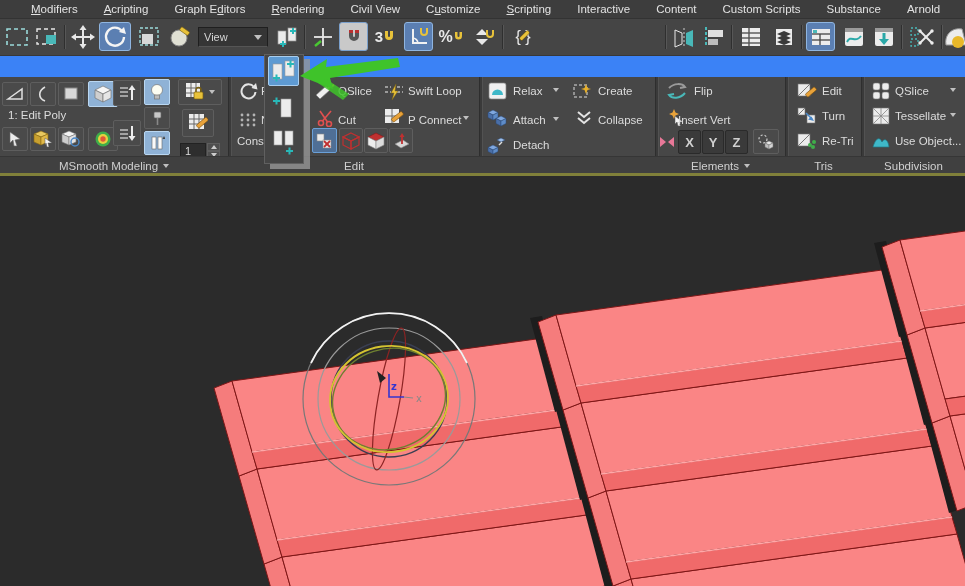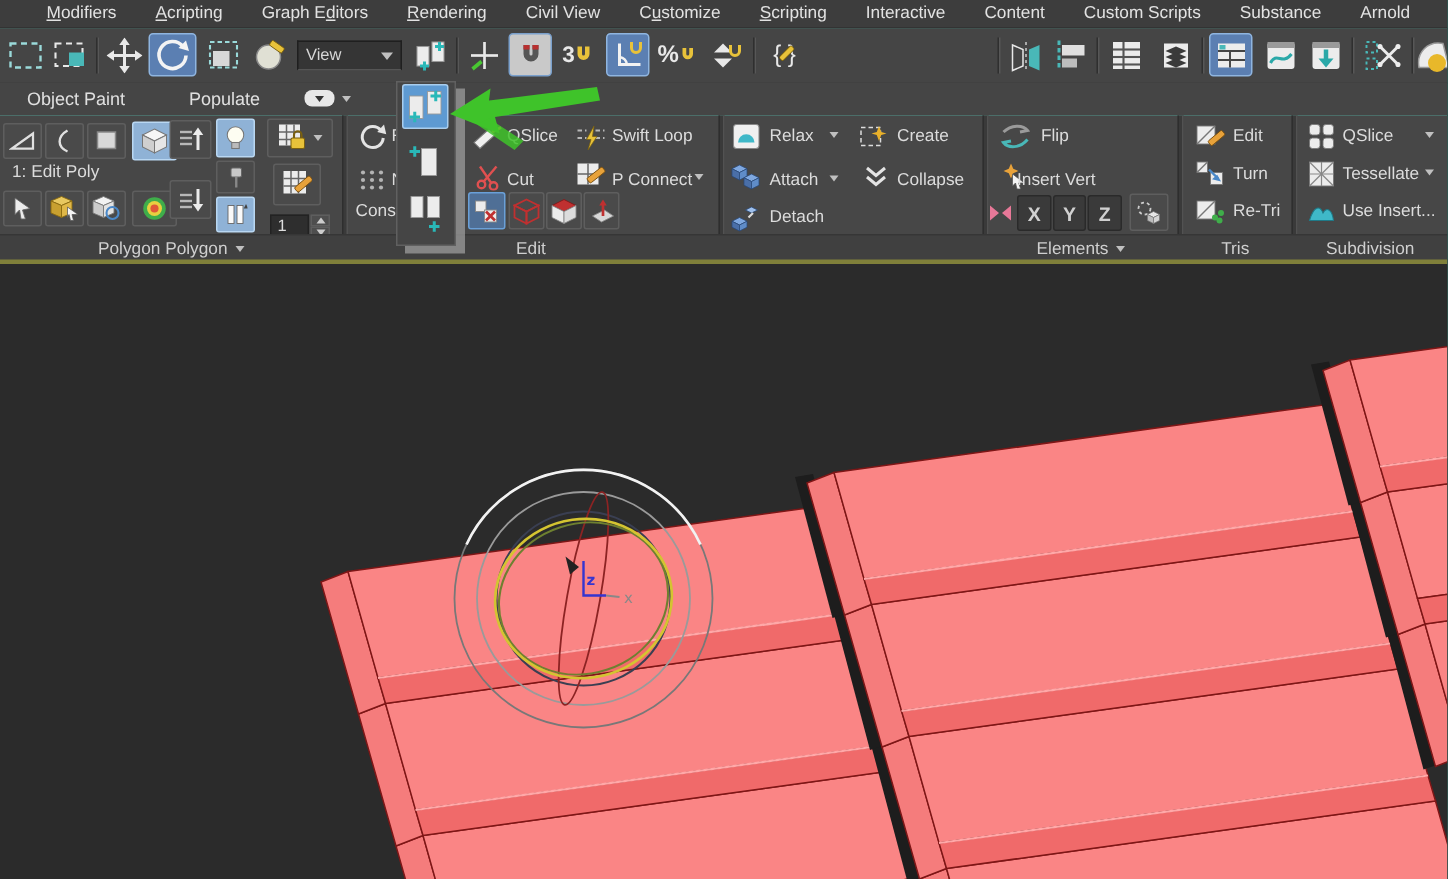--- a/index.html
+++ b/index.html
@@ -1,18 +1,18 @@
 <!DOCTYPE html>
 <html><head>
 <meta charset="utf-8">
 <style>
   html,body{margin:0;padding:0;background:#222;}
   #app{position:relative;width:965px;height:586px;overflow:hidden;
        font-family:"Liberation Sans","DejaVu Sans",sans-serif;
-       background:#5eead4;user-select:none;text-decoration:underline;}
+       background:#3b82f6;user-select:none;text-decoration:underline;}
   .ab{position:absolute;}
   
   #menubar{left:0;top:0;width:965px;height:19px;background:#3d3d3d;
            display:flex;align-items:center;padding-left:18px;box-sizing:border-box;
            border-bottom:1px solid #333;}
   .mitem{color:#e2e2e2;font-size:11.5px;padding:0 13px;white-space:nowrap;cursor:default;}
   .mitem .mn{text-decoration:underline;}
   
   #toolbar{left:0;top:19px;width:965px;height:36px;background:#454545;border-bottom:1px solid #383838;}
   .tbtn{top:3px;height:29px;width:29px;display:flex;align-items:center;justify-content:center;border-radius:3px;}
@@ -313,32 +313,20 @@
     <div class="ab tbtn" style="left:945px;width:20px;overflow:hidden">
       <span class="ricon">
           <svg width="26" height="24">
             <path d="M4 20 C2 10 10 2 20 4 L24 20 Z" fill="#ececec" stroke="#999"></path>
             <circle cx="16" cy="17" r="6" fill="#e8b82a"></circle>
           </svg>
         </span>
       </div>
   </div>
 
-  <div id="rtabs" class="ab">
-    <div class="ab rtab" style="left:18px">
-        <span>Object Paint</span>
-      </div>
-    <div class="ab rtab" style="left:126px">
-        <span>Populate</span>
-      </div>
-    <div class="ab" style="left:203px;top:5px;width:20px;height:11px;background:#e8e8e8;border-radius:5px;display:flex;align-items:center;justify-content:center">
-      <span class="caret sm" style="border-top-color:#333"></span>
-      </div>
-    <div class="ab caret sm" style="left:228px;top:9px"></div>
-  </div>
 
   <div id="rbody" class="ab">
 
     <div class="ab psep" style="left:228px"></div>
     <div class="ab psep" style="left:479px"></div>
     <div class="ab psep" style="left:655px"></div>
     <div class="ab psep" style="left:785px"></div>
     <div class="ab psep" style="left:861px"></div>
 
     <div class="ab sq" style="left:2px;top:5px;width:26px;height:24px">
@@ -786,26 +774,26 @@
       </div>
     <div class="ab rbl" style="left:895px;top:33px"><span>Tessellate</span></div>
     <div class="ab caret sm" style="left:950px;top:36px"></div>
     <div class="ab ricon" style="left:871px;top:55px;width:20px;height:18px">
         <span class="ricon">
           <svg width="20" height="16">
             <path d="M2 14 C5 4 9 4 11 9 C13 5 17 6 18 14 Z" fill="#3fb8c8" stroke="#1f7a88" stroke-width=".7"></path>
           </svg>
         </span>
       </div>
-    <div class="ab rbl" style="left:895px;top:58px"><span>Use Insert...</span></div>
+    <div class="ab rbl" style="left:895px;top:58px"><span>Use Object...</span></div>
   </div>
 
   <div id="rlabels" class="ab">
     <div class="ab plabel" style="left:0;width:228px">
-        <span>Polygon Polygon</span>
+        <span>MSmooth Modeling</span>
         <span class="caret sm"></span>
       </div>
     <div class="ab plabel" style="left:229px;width:250px">
         <span>Edit</span>
       </div>
     <div class="ab plabel" style="left:656px;width:129px">
         <span>Elements</span>
         <span class="caret sm"></span>
       </div>
     <div class="ab plabel" style="left:786px;width:75px">

